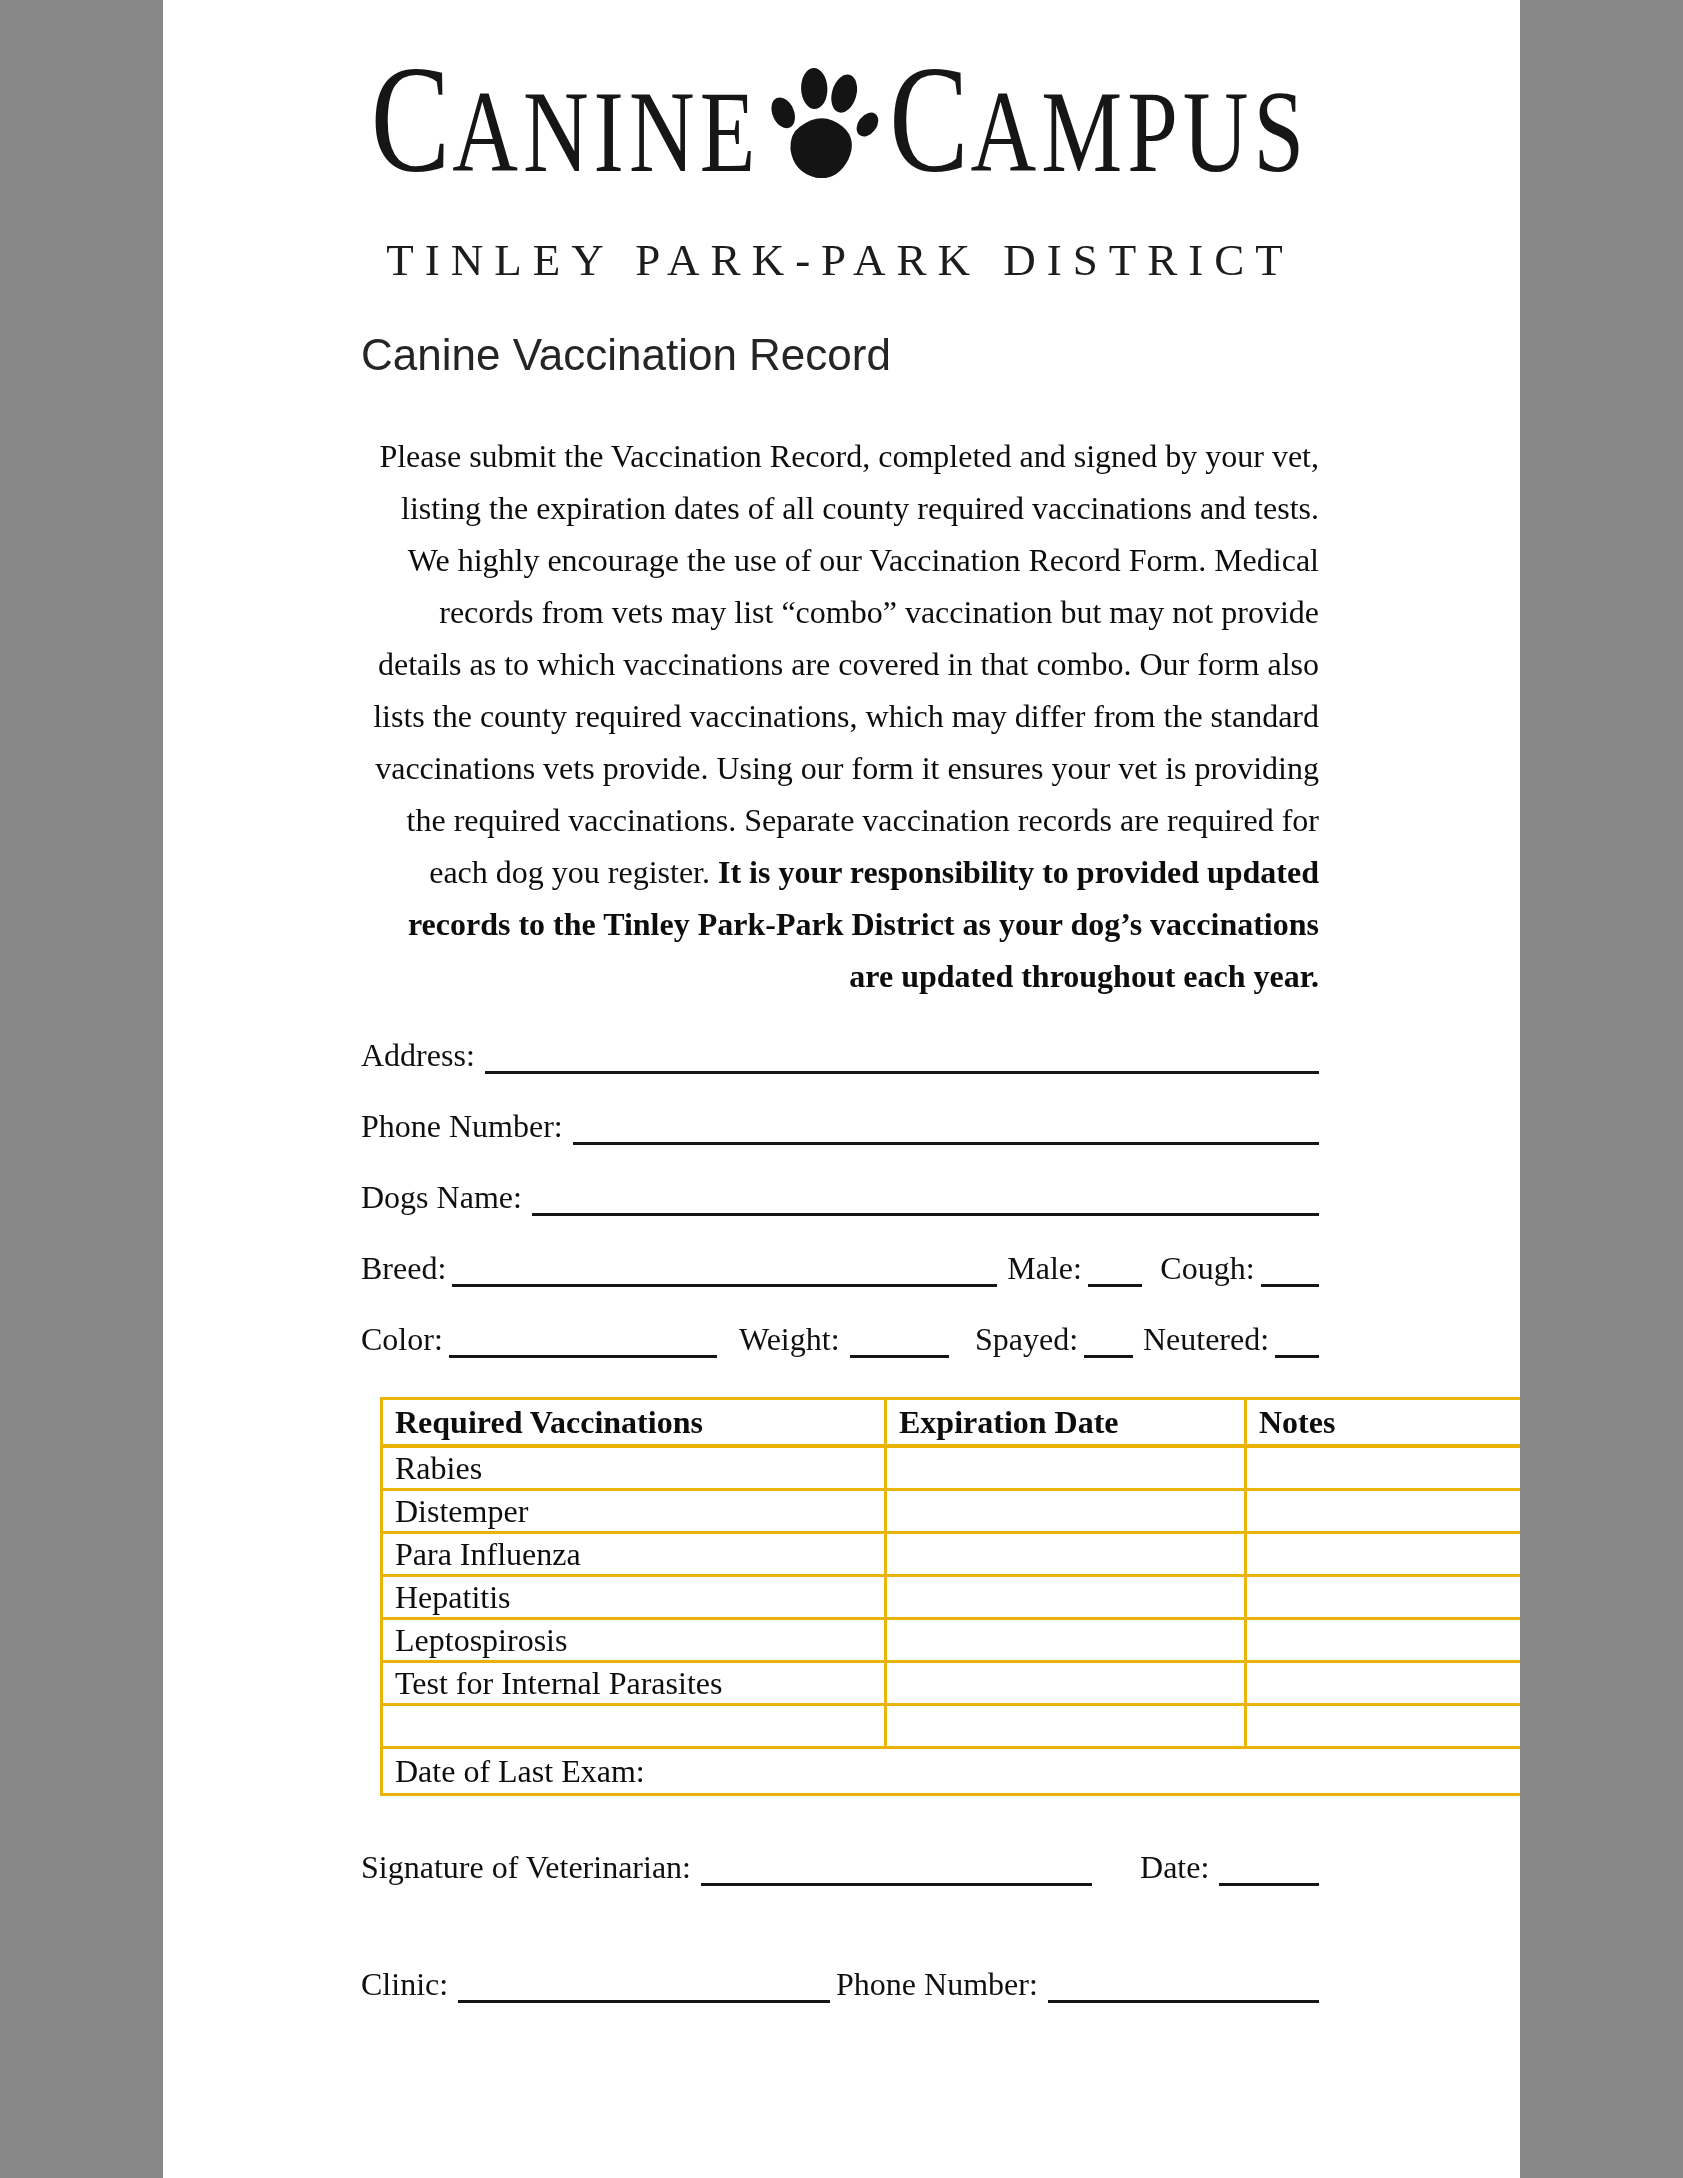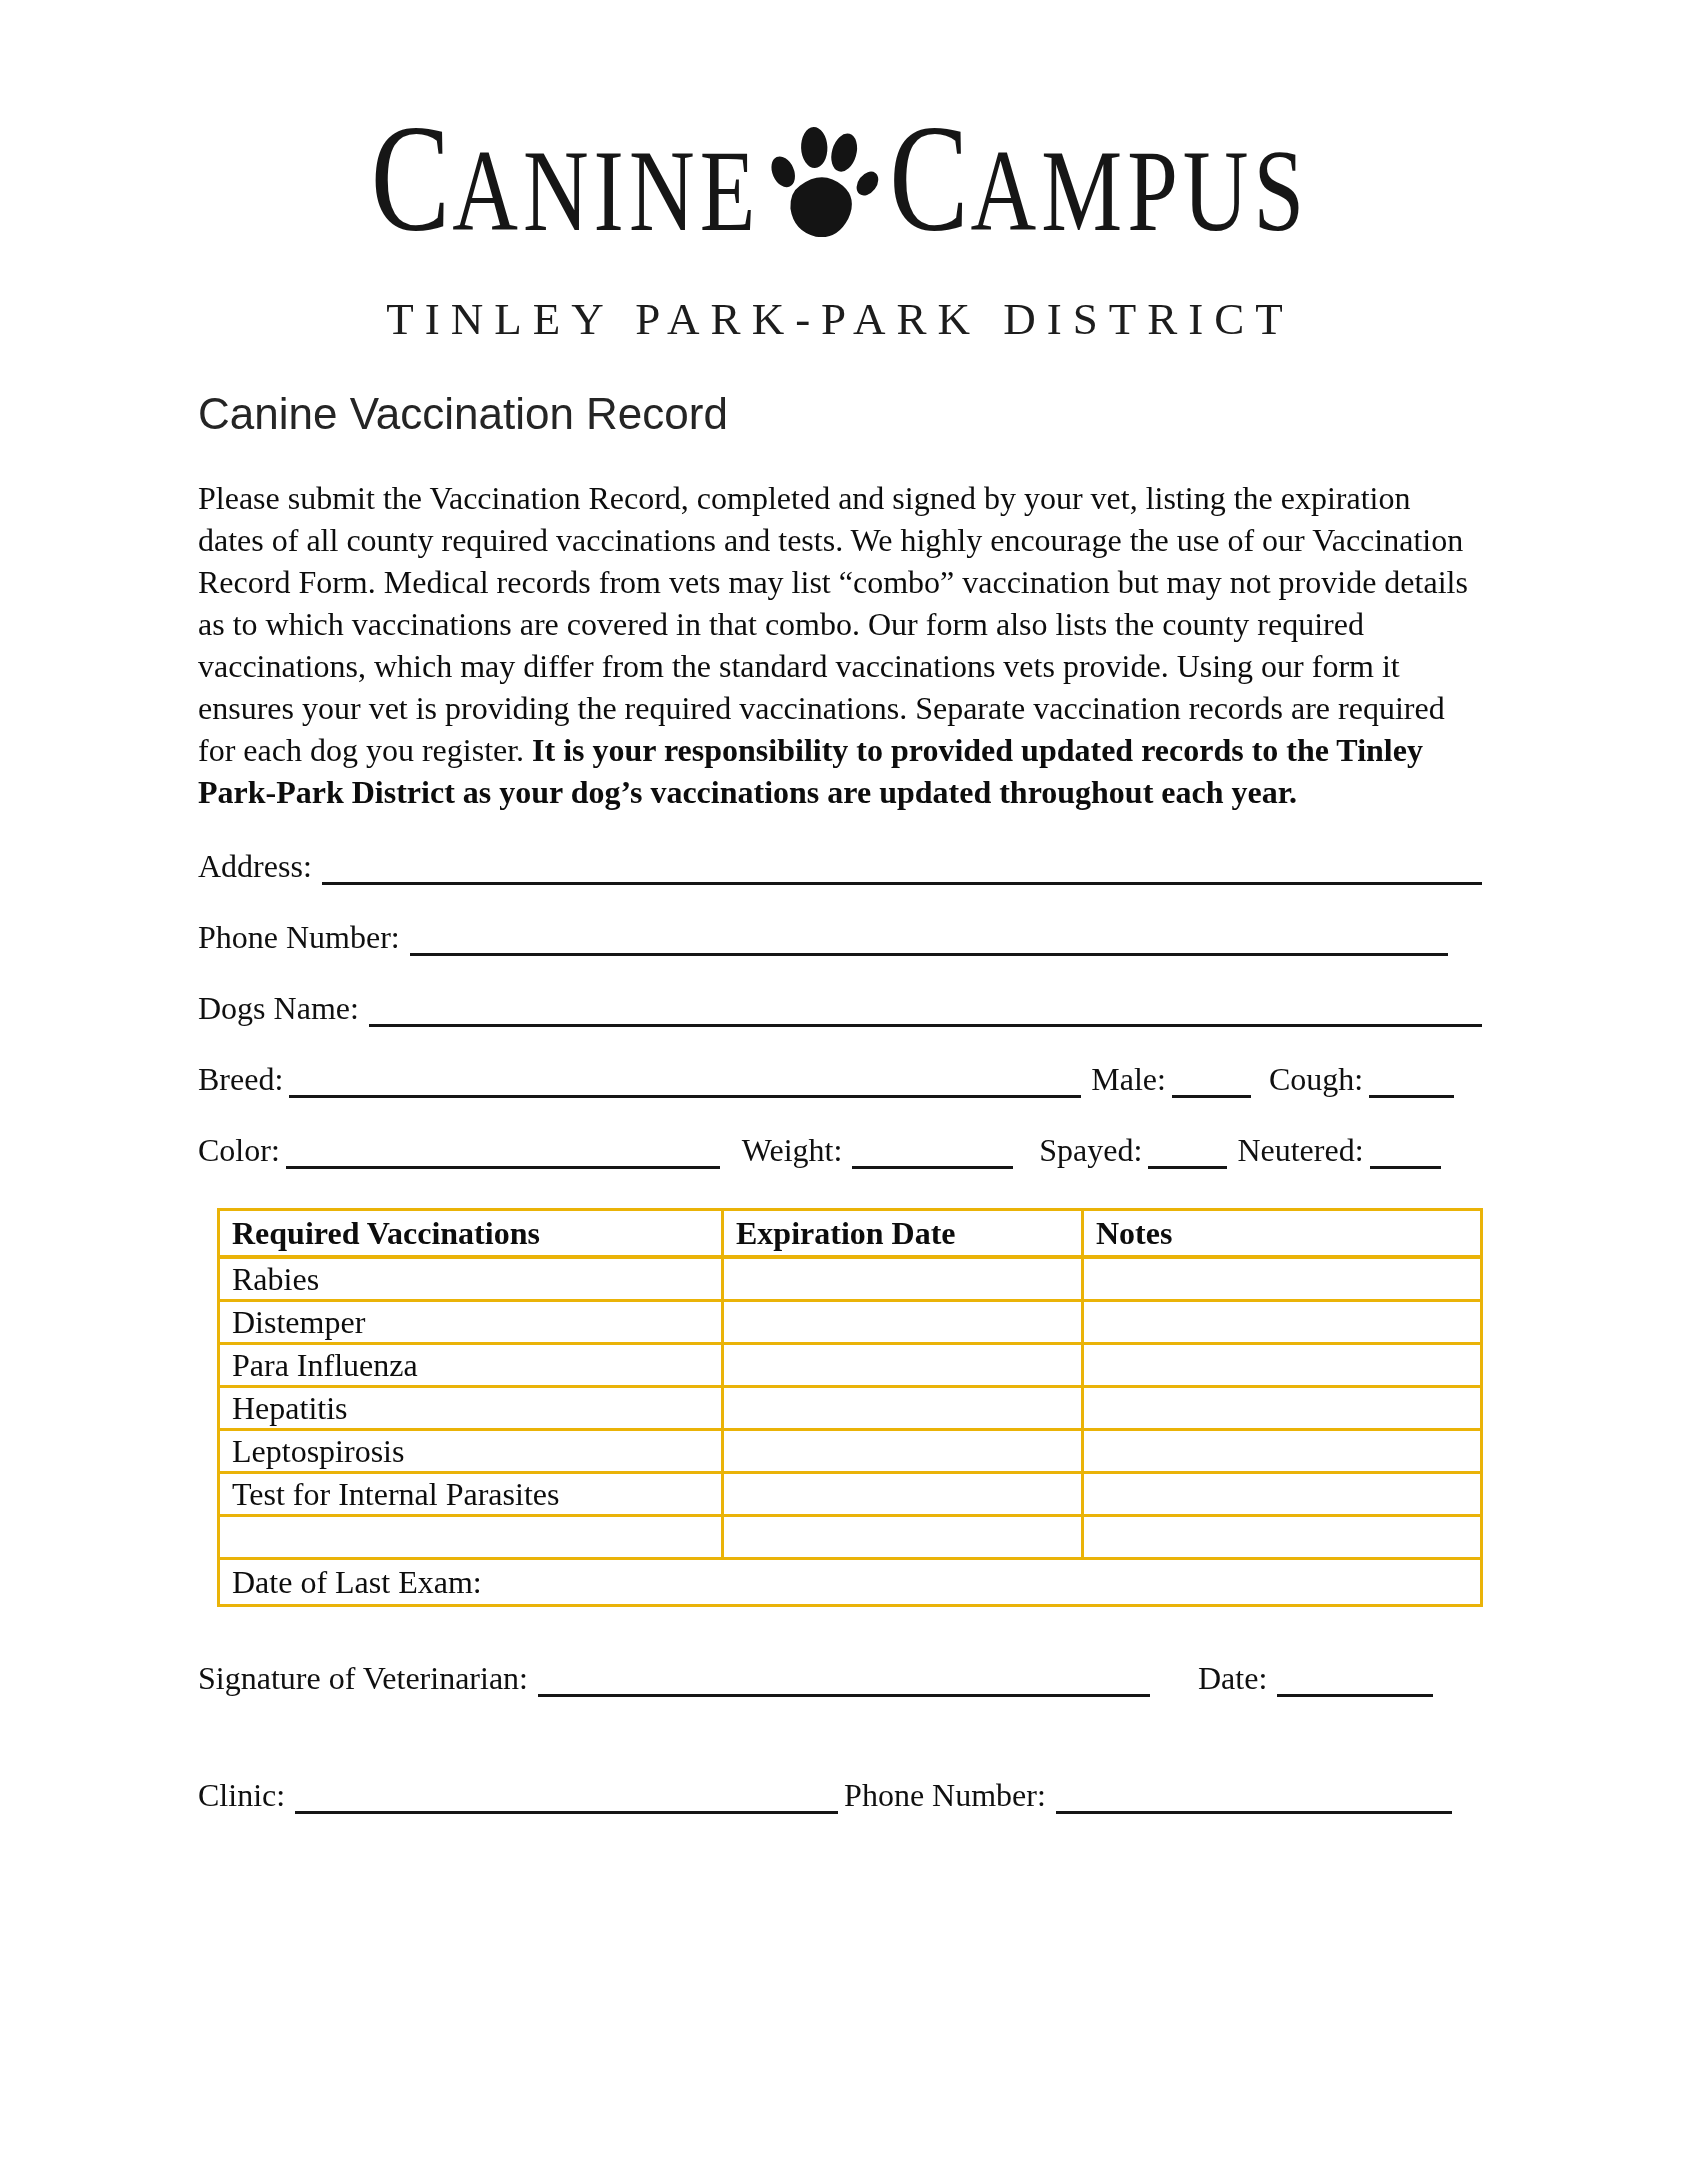--- a/index.html
+++ b/index.html
@@ -1,20 +1,20 @@
 <!DOCTYPE html>
 <html><head>
 <meta charset="utf-8">
 <style>
   html,body { margin:0; padding:0; background:#888; }
   .page {
-    width:1683px; height:2178px; background:#ffffff; color:#101010;
+    width:1357px; height:2178px; background:#ffffff; color:#101010;
     font-family:"Liberation Serif", serif;
     position:relative; box-sizing:border-box;
-    padding:103px 201px 0 198px; margin:0 auto;
+    padding:44px 201px 0 198px; margin:0 auto;
     overflow:hidden;
   }
   
   .logo-block { text-align:center; }
   .logo-row { display:flex; justify-content:center; align-items:baseline; }
   .logo-word {
     display:inline-block; font-size:91px; letter-spacing:5px; color:#161616;
     transform:scaleY(1.28); transform-origin:50% 78%;
     white-space:nowrap;
   }
@@ -28,22 +28,22 @@
     white-space:nowrap;
   }
   
   .doc-title {
     margin-top:44px; 
     font-family:"Liberation Sans", sans-serif;
     font-size:44px; color:#252525; font-weight:400;
   }
   
   .intro {
-    margin-top:38px; font-size:32px; line-height:42px; color:#0d0d0d;
-    text-align:left;
+    margin-top:50px; font-size:32px; line-height:52px; color:#0d0d0d;
+    text-align:right;
   }
   .intro b { font-weight:700; }
   
   .field-line {
     display:flex; align-items:baseline; font-size:32px; line-height:36px;
     white-space:nowrap;
   }
   .fl-first { margin-top:42px; }
   .fl-next  { margin-top:35px; }
   .blank {

